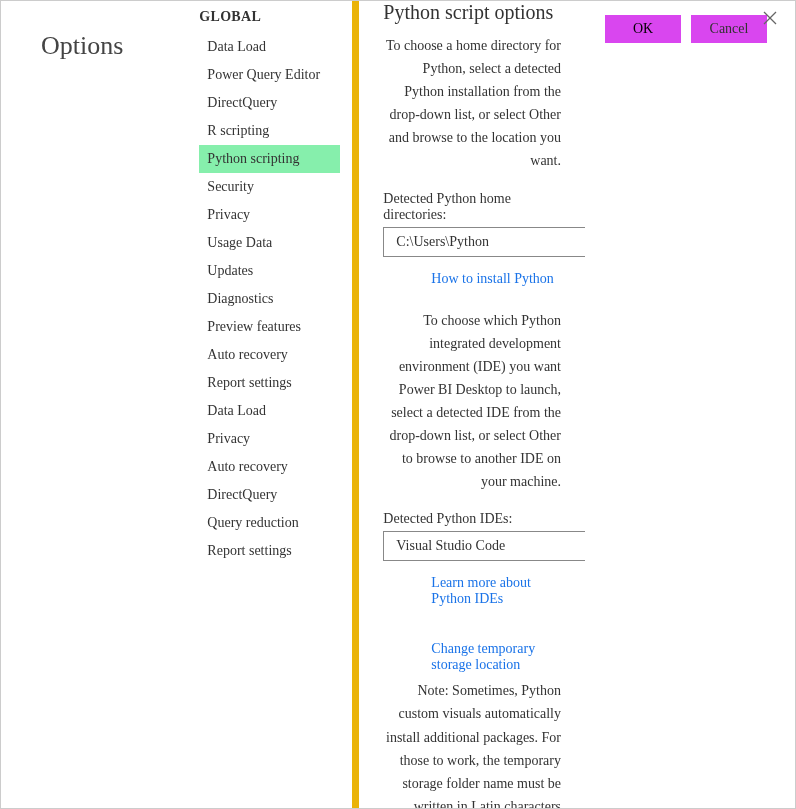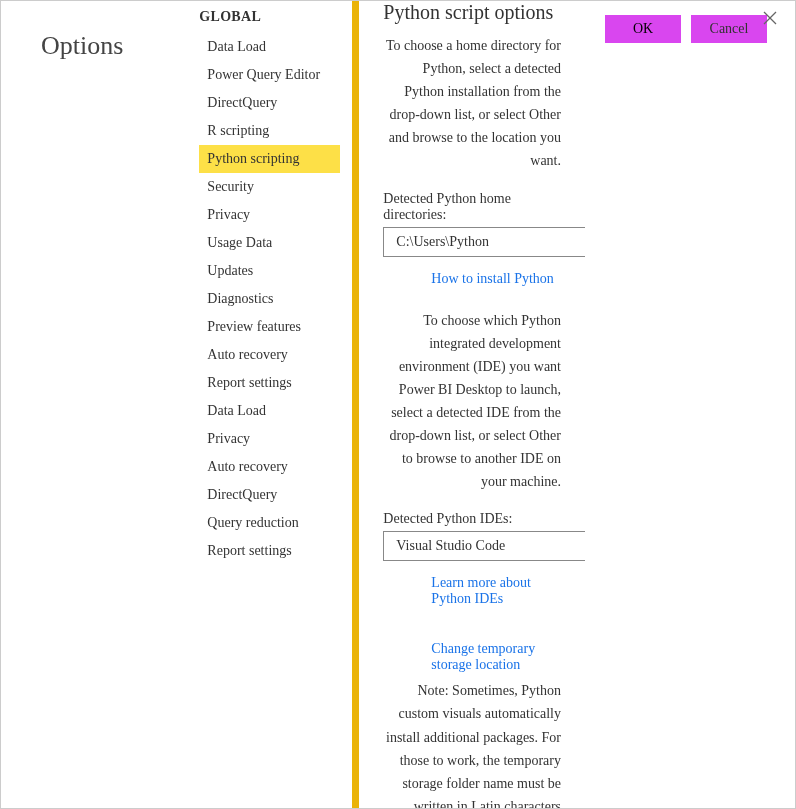--- a/index.html
+++ b/index.html
@@ -55,21 +55,21 @@
       letter-spacing: 0.3px;
     }
     .section-header.second { margin-top: 24px; }
     .nav-item {
       padding: 6px 8px;
       cursor: pointer;
       color: #333;
       font-size: 14px;
     }
     .nav-item.selected {
-      background: #fde047;
+      background: #86efac;
     }
     .content {
       flex: 1;
       padding: 0 24px 0 24px;
       overflow-y: auto;
     }
     .content h2 {
       font-size: 20px;
       font-weight: 400;
       color: #333;

